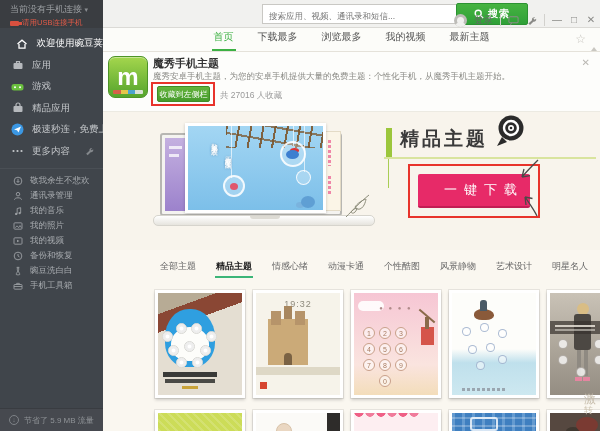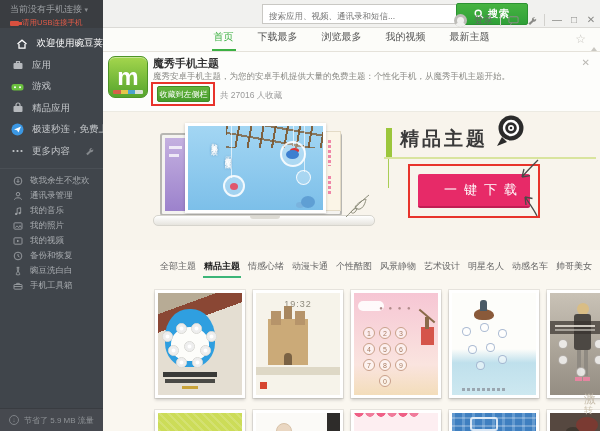--- a/index.html
+++ b/index.html
@@ -97,21 +97,21 @@
   .gtail{position:absolute;left:285px;top:46px;width:1px;height:30px;background:#a9cd55;}
   .btitle{position:absolute;left:297px;top:14px;font-size:19px;font-weight:bold;color:#3a3a3a;letter-spacing:3px;}
   .lensico{position:absolute;left:391px;top:2px;}
   .ghr{position:absolute;left:281px;top:45px;width:212px;height:2px;background:#d9e49e;}
   .hlbox2{position:absolute;left:305px;top:52px;width:132px;height:54px;border:2px solid #e8332b;}
   .dlbtn{position:absolute;left:315px;top:62px;width:112px;height:34px;background:#e72a68;border-bottom:2px solid #c21d54;border-radius:2px;color:#fff;font-size:13px;display:flex;align-items:center;justify-content:center;letter-spacing:7px;padding-left:20px;cursor:pointer;}
   .sketcharrows{position:absolute;left:388px;top:46px;}
   .leaf{position:absolute;left:240px;top:78px;}
 
   
-  .cats{position:absolute;left:0;top:222px;width:497px;height:35px;display:flex;align-items:center;gap:6px;padding-left:56px;}
+  .cats{position:absolute;left:0;top:222px;width:497px;height:35px;display:flex;align-items:center;gap:18px;padding-left:56px;}
   .cat{font-size:9px;color:#666;cursor:pointer;padding:3px 1px;border-bottom:2px solid transparent;white-space:nowrap;}
   .cat.active{color:#222;font-weight:bold;border-bottom-color:#3cb578;}
 
   
   .grid-row{position:absolute;left:52px;display:flex;gap:8px;}
   .row1{top:262px;}
   .row2{top:382px;}
   .card{width:90px;height:108px;background:#fff;border:3px solid #fff;box-shadow:0 0 0 1px rgba(0,0,0,.07),0 2px 3px rgba(0,0,0,.18);cursor:pointer;position:relative;}
   .card .art{position:relative;width:100%;height:100%;overflow:hidden;}
   .row2 .card{height:108px;}

